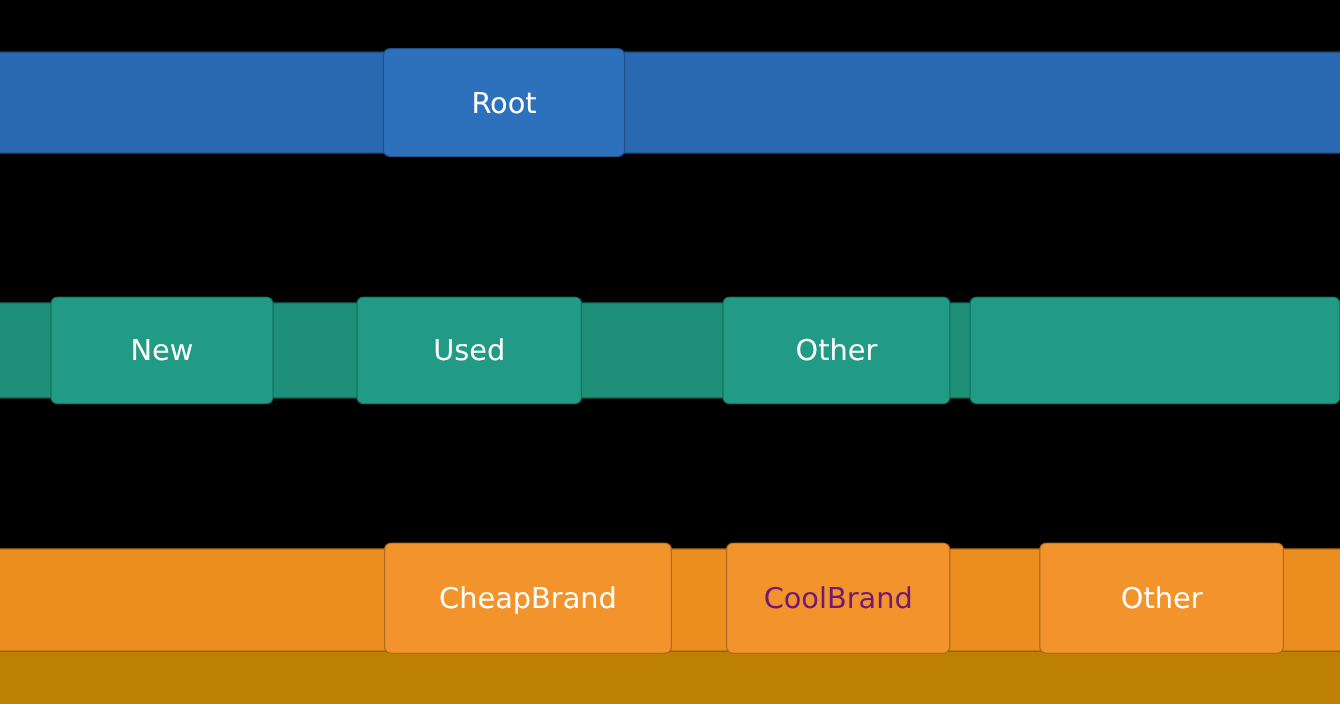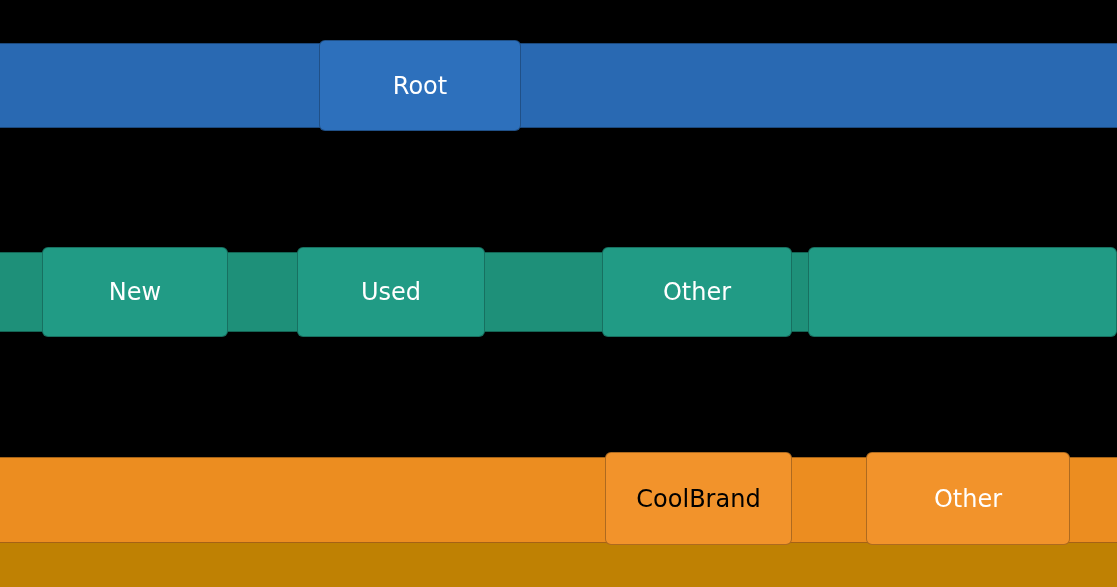--- a/index.html
+++ b/index.html
@@ -54,20 +54,23 @@
   <div class="node lv-1" style="left: 42px; width: 186px; background: rgb(33, 155, 133);">
     <span class="lbl" style="color: rgb(255, 255, 255);">New</span>
   </div>
   <div class="node lv-1" style="left: 602px; width: 190px; background: rgb(33, 155, 133);">
     <span class="lbl" style="color: rgb(255, 255, 255);">Other</span>
   </div>
   <div class="node lv-1" style="left: 808px; width: 309px; background: rgb(33, 155, 133);">
     <span class="lbl" style="color: rgb(255, 255, 255);"></span>
   </div>
 
+  <div class="node lv-2" style="left: 320px; width: 240px; background: rgb(242, 147, 43);">
+    <span class="lbl" style="color: rgb(255, 255, 255);">CheapBrand</span>
+  </div>
   <div class="node lv-2" style="left: 605px; width: 187px; background: rgb(242, 147, 43);">
-    <span class="lbl" style="color: #000000;">CoolBrand</span>
+    <span class="lbl" style="color: #701a75;">CoolBrand</span>
   </div>
   <div class="node lv-2" style="left: 866px; width: 204px; background: rgb(242, 147, 43);">
     <span class="lbl" style="color: rgb(255, 255, 255);">Other</span>
   </div>
 
 </div>
 
 </body></html>

